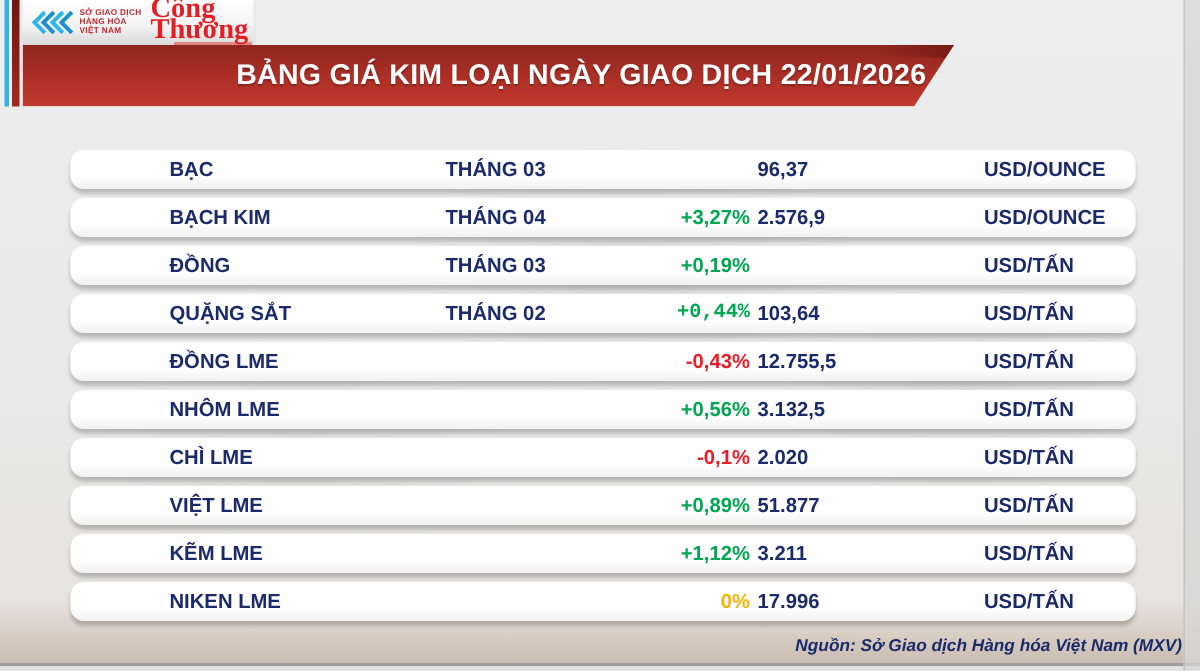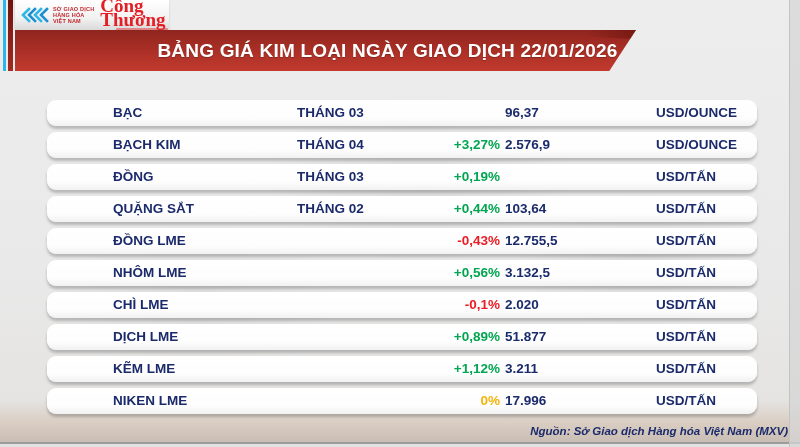--- a/index.html
+++ b/index.html
@@ -139,21 +139,21 @@
     </div>
     <div class="row">
       <span class="c-name">ĐỒNG</span>
       <span class="c-month">THÁNG 03</span>
       <span class="c-change" style="color: rgb(0, 166, 81);">+0,19%</span>
       <span class="c-unit">USD/TẤN</span>
     </div>
     <div class="row">
       <span class="c-name">QUẶNG SẮT</span>
       <span class="c-month">THÁNG 02</span>
-      <span class="c-change" style="color: rgb(0, 166, 81);">+0,44%</span>
+      <span class="c-change" style="color: rgb(0, 166, 81); font-family: Liberation Mono, monospace;">+0,44%</span>
       <span class="c-price">103,64</span>
       <span class="c-unit">USD/TẤN</span>
     </div>
     <div class="row">
       <span class="c-name">ĐỒNG LME</span>
       <span class="c-month"></span>
       <span class="c-change" style="color: rgb(236, 28, 36);">-0,43%</span>
       <span class="c-price">12.755,5</span>
       <span class="c-unit">USD/TẤN</span>
     </div>
@@ -165,21 +165,21 @@
       <span class="c-unit">USD/TẤN</span>
     </div>
     <div class="row">
       <span class="c-name">CHÌ LME</span>
       <span class="c-month"></span>
       <span class="c-change" style="color: rgb(236, 28, 36);">-0,1%</span>
       <span class="c-price">2.020</span>
       <span class="c-unit">USD/TẤN</span>
     </div>
     <div class="row">
-      <span class="c-name">DỊCH LME</span>
+      <span class="c-name">VIỆT LME</span>
       <span class="c-month"></span>
       <span class="c-change" style="color: rgb(0, 166, 81);">+0,89%</span>
       <span class="c-price">51.877</span>
       <span class="c-unit">USD/TẤN</span>
     </div>
     <div class="row">
       <span class="c-name">KẼM LME</span>
       <span class="c-month"></span>
       <span class="c-change" style="color: rgb(0, 166, 81);">+1,12%</span>
       <span class="c-price">3.211</span>

